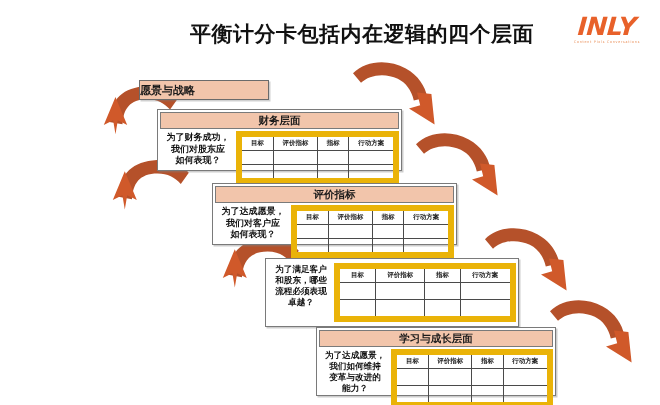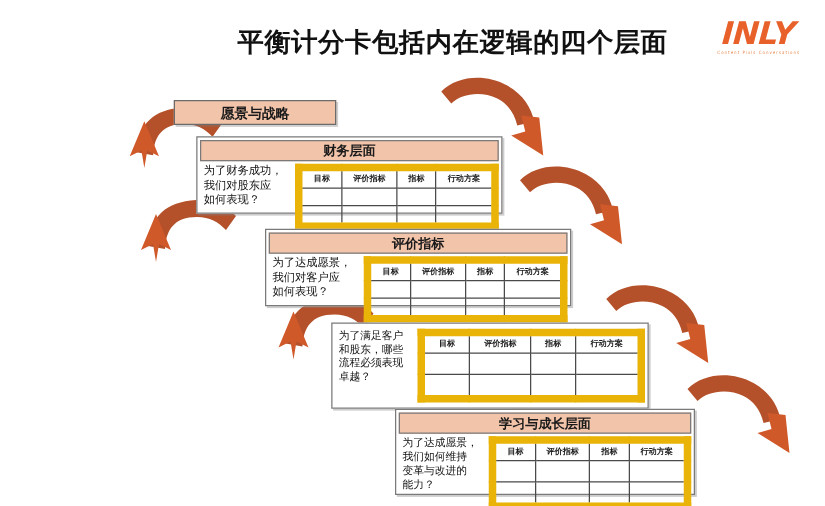--- a/index.html
+++ b/index.html
@@ -76,21 +76,21 @@
   }
 
   
   .vision-bar {
     position: absolute;
     border: 1px solid #6b6b6b;
     background: #F2C5AB;
     box-sizing: border-box;
     display: flex;
     align-items: center;
-    justify-content: center;
+    justify-content: flex-start;
     font-family: "DejaVu Sans", "Liberation Sans", sans-serif;
     font-size: 11px;
     font-weight: bold;
     color: #1a1a1a;
     box-shadow: 1.5px 1.5px 0 rgba(120,120,120,0.35);
   }
 
   
   .panel {
     position: absolute;
@@ -115,27 +115,28 @@
     white-space: nowrap;
   }
   .panel-body {
     display: flex;
     align-items: stretch;
     margin-top: 2px;
   }
   .panel-q {
     font-family: "DejaVu Sans", "Liberation Sans", sans-serif;
     font-size: 9px;
-    font-weight: normal;
+    font-weight: bold;
     color: #111111;
     line-height: 1.28;
     padding: 1px 3px 0 3px;
     box-sizing: border-box;
     white-space: pre-line;
     flex: 0 0 auto;
+    text-align: center;
   }
   .panel-table {
     border-collapse: collapse;
     table-layout: fixed;
     flex: 1 1 auto;
     border: 6px solid #eab308;
   }
   .panel-table td {
     border: 1px solid #4a4a4a;
     height: 13px;

